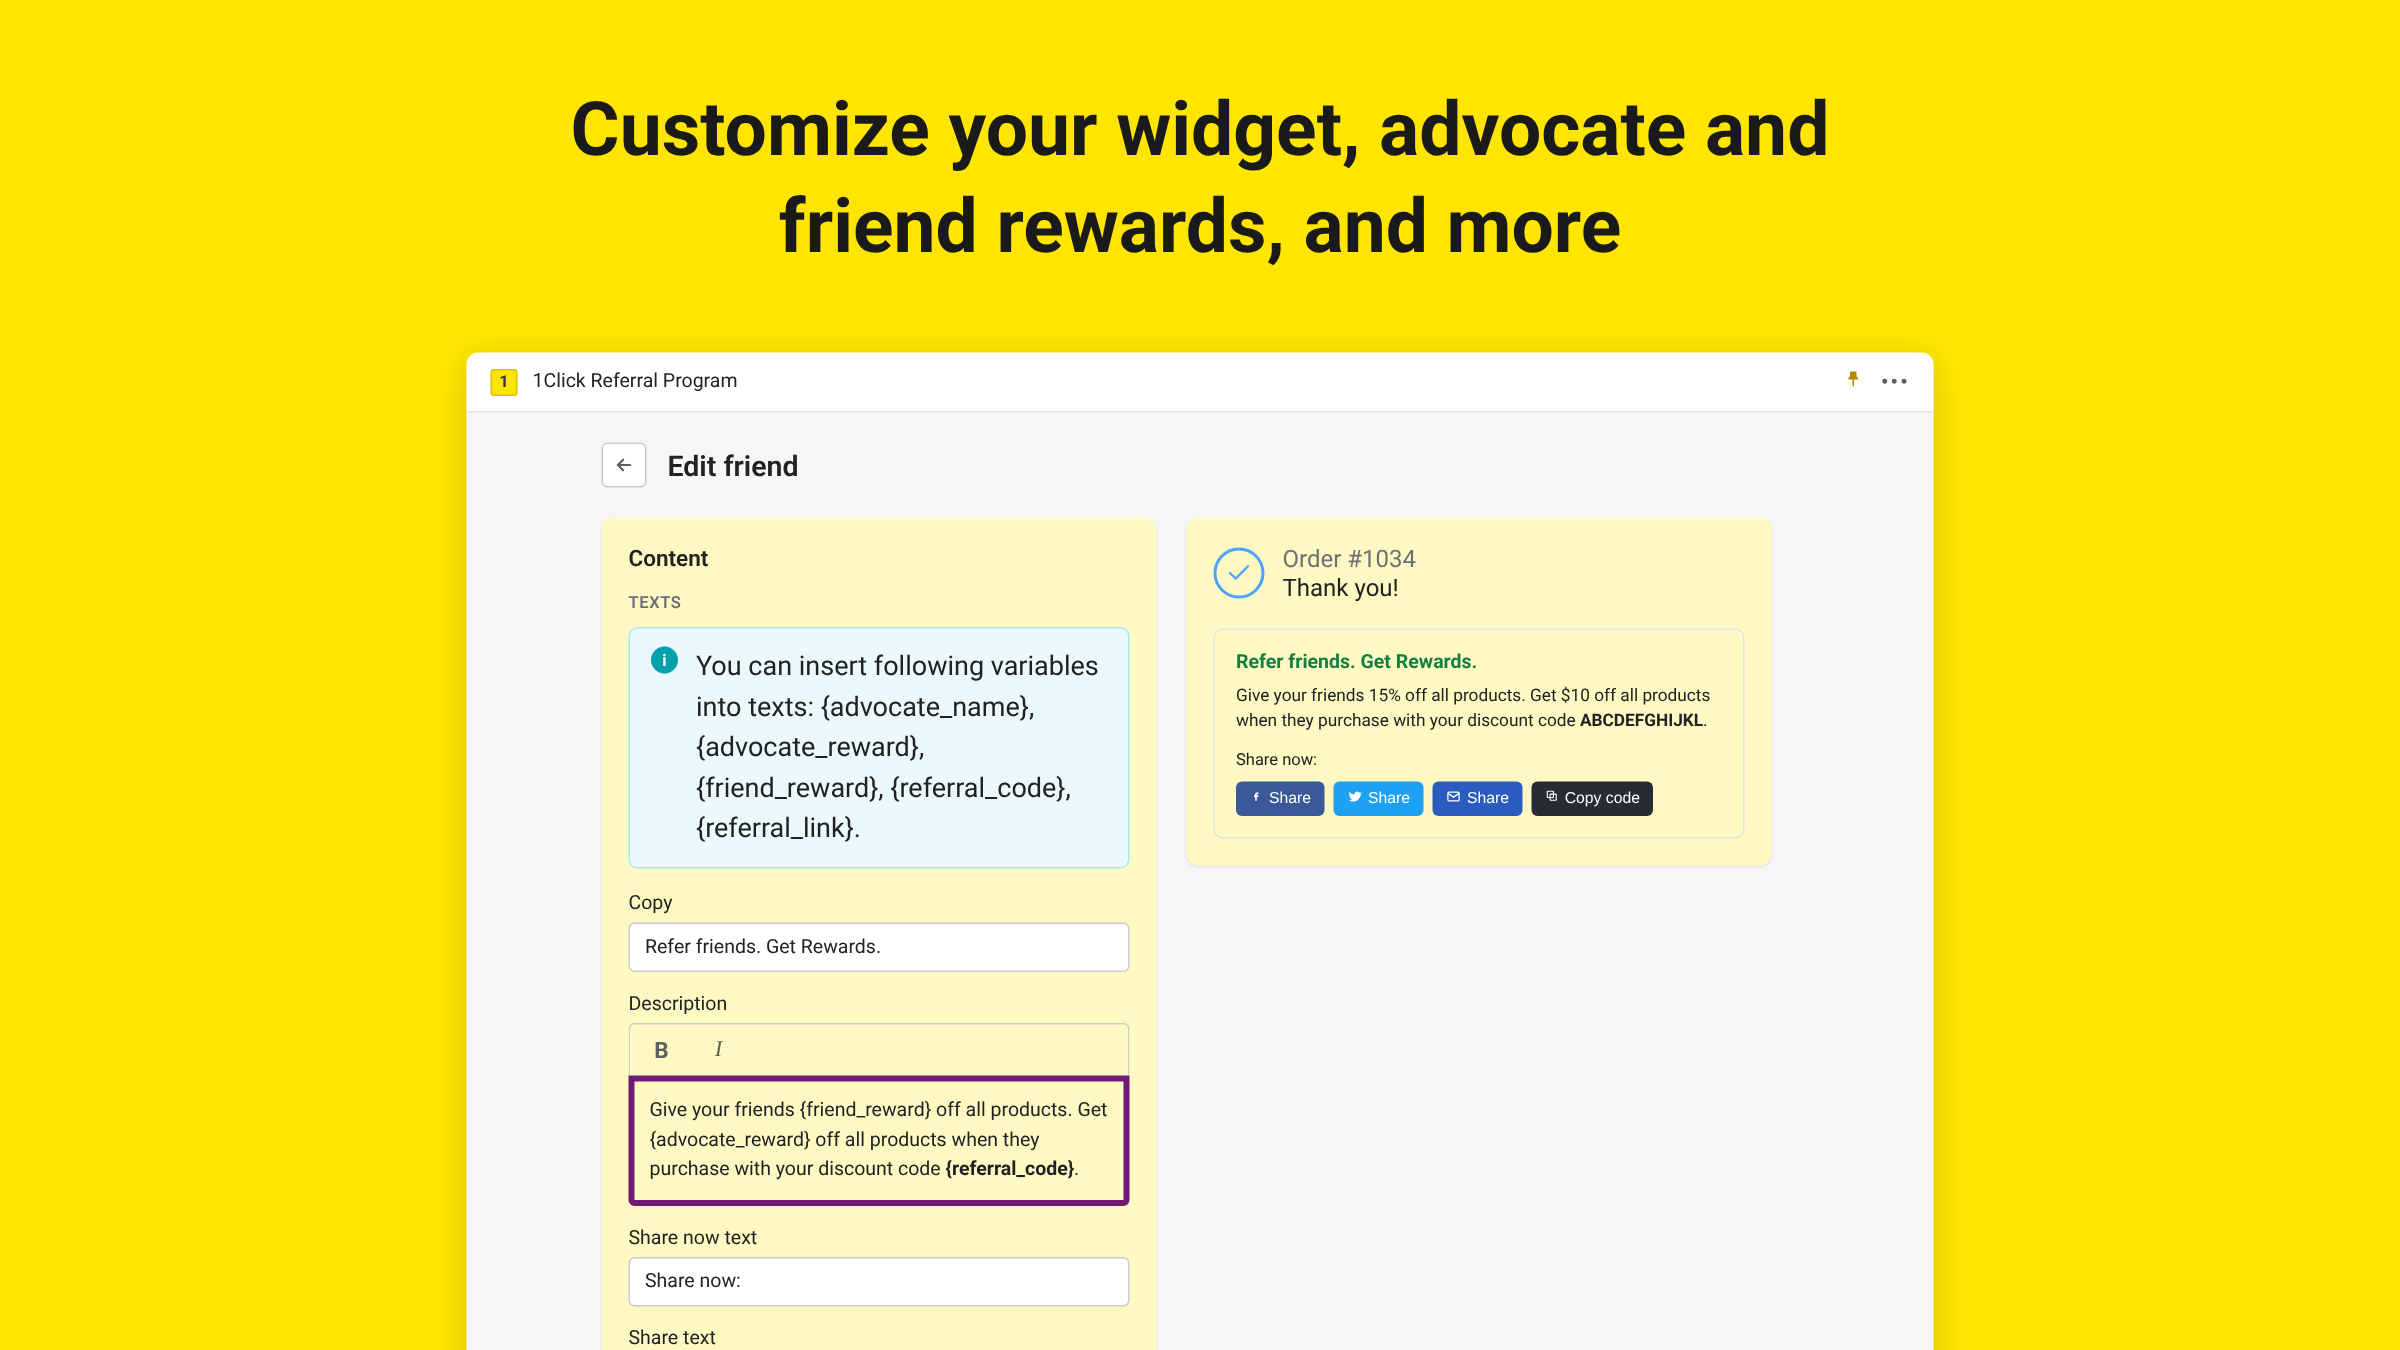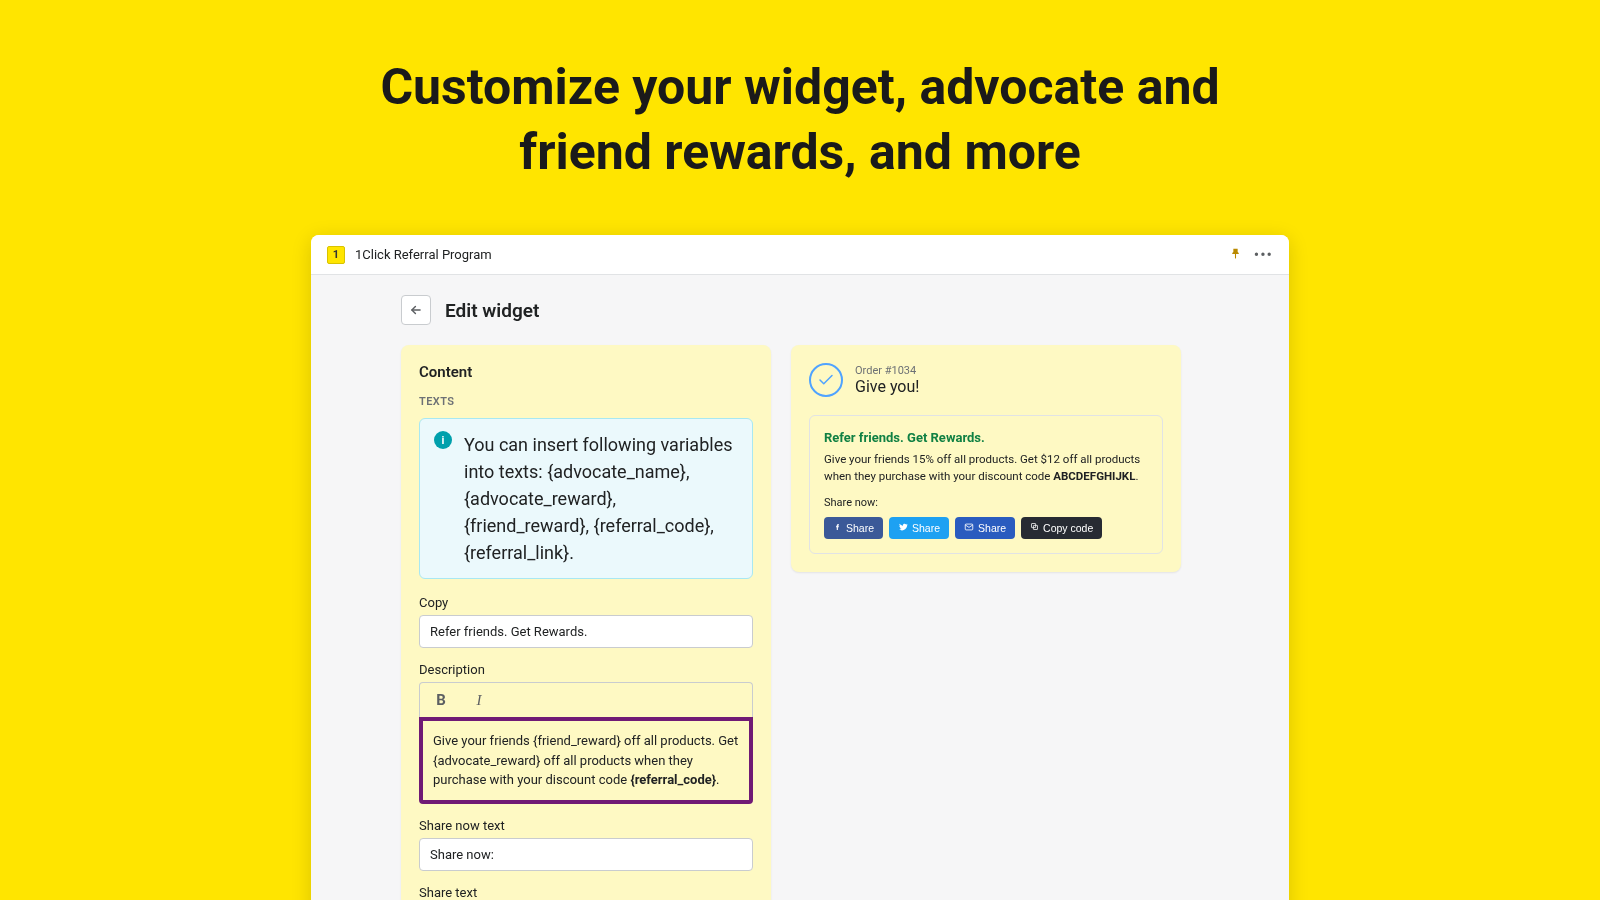--- a/index.html
+++ b/index.html
@@ -202,21 +202,21 @@
   .check-circle {
     width: 34px;
     height: 34px;
     border: 2px solid #4fa3ff;
     border-radius: 50%;
     display: flex;
     align-items: center;
     justify-content: center;
     color: #4fa3ff;
   }
-  .order-num { font-size: 11px; color: #6d7175; }
+  .order-num { font-size: 16px; color: #6d7175; }
   .order-thanks { font-size: 16px; color: #202223; }
   .preview-widget {
     border: 1px solid #e1e3e5;
     border-radius: 6px;
     padding: 14px;
   }
   .pw-title {
     font-size: 13px;
     font-weight: 700;
     color: #108043;
@@ -274,21 +274,21 @@
   </div>
 
   <div class="app-body">
     <div class="page-header">
       <div class="back-btn">
         <svg width="14" height="14" viewBox="0 0 24 24" fill="none" stroke="currentColor" stroke-width="2.5" stroke-linecap="round" stroke-linejoin="round">
             <line x1="19" y1="12" x2="5" y2="12"></line>
             <polyline points="11 18 5 12 11 6"></polyline>
           </svg>
       </div>
-      <div class="page-title">Edit widget</div>
+      <div class="page-title">Edit friend</div>
     </div>
 
     <div class="cols">
 
       <div class="card card-left">
         <div class="section-title">Content</div>
         <div class="subsection">TEXTS</div>
 
         <div class="info-banner">
           <div class="info-icon">i</div>
@@ -315,27 +315,27 @@
       <div class="card card-right">
 
         <div class="preview-order">
           <div class="check-circle">
             <svg width="18" height="18" viewBox="0 0 24 24" fill="none" stroke="currentColor" stroke-width="2" stroke-linecap="round" stroke-linejoin="round">
                 <polyline points="20 6 9 17 4 12"></polyline>
               </svg>
           </div>
           <div>
             <div class="order-num">Order #1034</div>
-            <div class="order-thanks">Give you!</div>
+            <div class="order-thanks">Thank you!</div>
           </div>
         </div>
 
         <div class="preview-widget">
           <div class="pw-title">Refer friends. Get Rewards.</div>
-          <div class="pw-desc"><span>Give your friends 15% off all products. Get $12 off all products when they purchase with your discount code </span><strong>ABCDEFGHIJKL</strong><span>.</span></div>
+          <div class="pw-desc"><span>Give your friends 15% off all products. Get $10 off all products when they purchase with your discount code </span><strong>ABCDEFGHIJKL</strong><span>.</span></div>
           <div class="pw-sharenow">Share now:</div>
           <div class="share-row">
             <button class="share-btn sb-fb">
               <span class="share-icon"><svg width="9" height="9" viewBox="0 0 24 24" fill="currentColor">
                     <path d="M13 9h3V6h-3c-1.7 0-3 1.3-3 3v2H8v3h2v7h3v-7h2.5l.5-3H13V9z"></path>
                   </svg></span>
               <span>Share</span>
             </button>
             <button class="share-btn sb-tw">
               <span class="share-icon"><svg width="10" height="10" viewBox="0 0 24 24" fill="currentColor">

